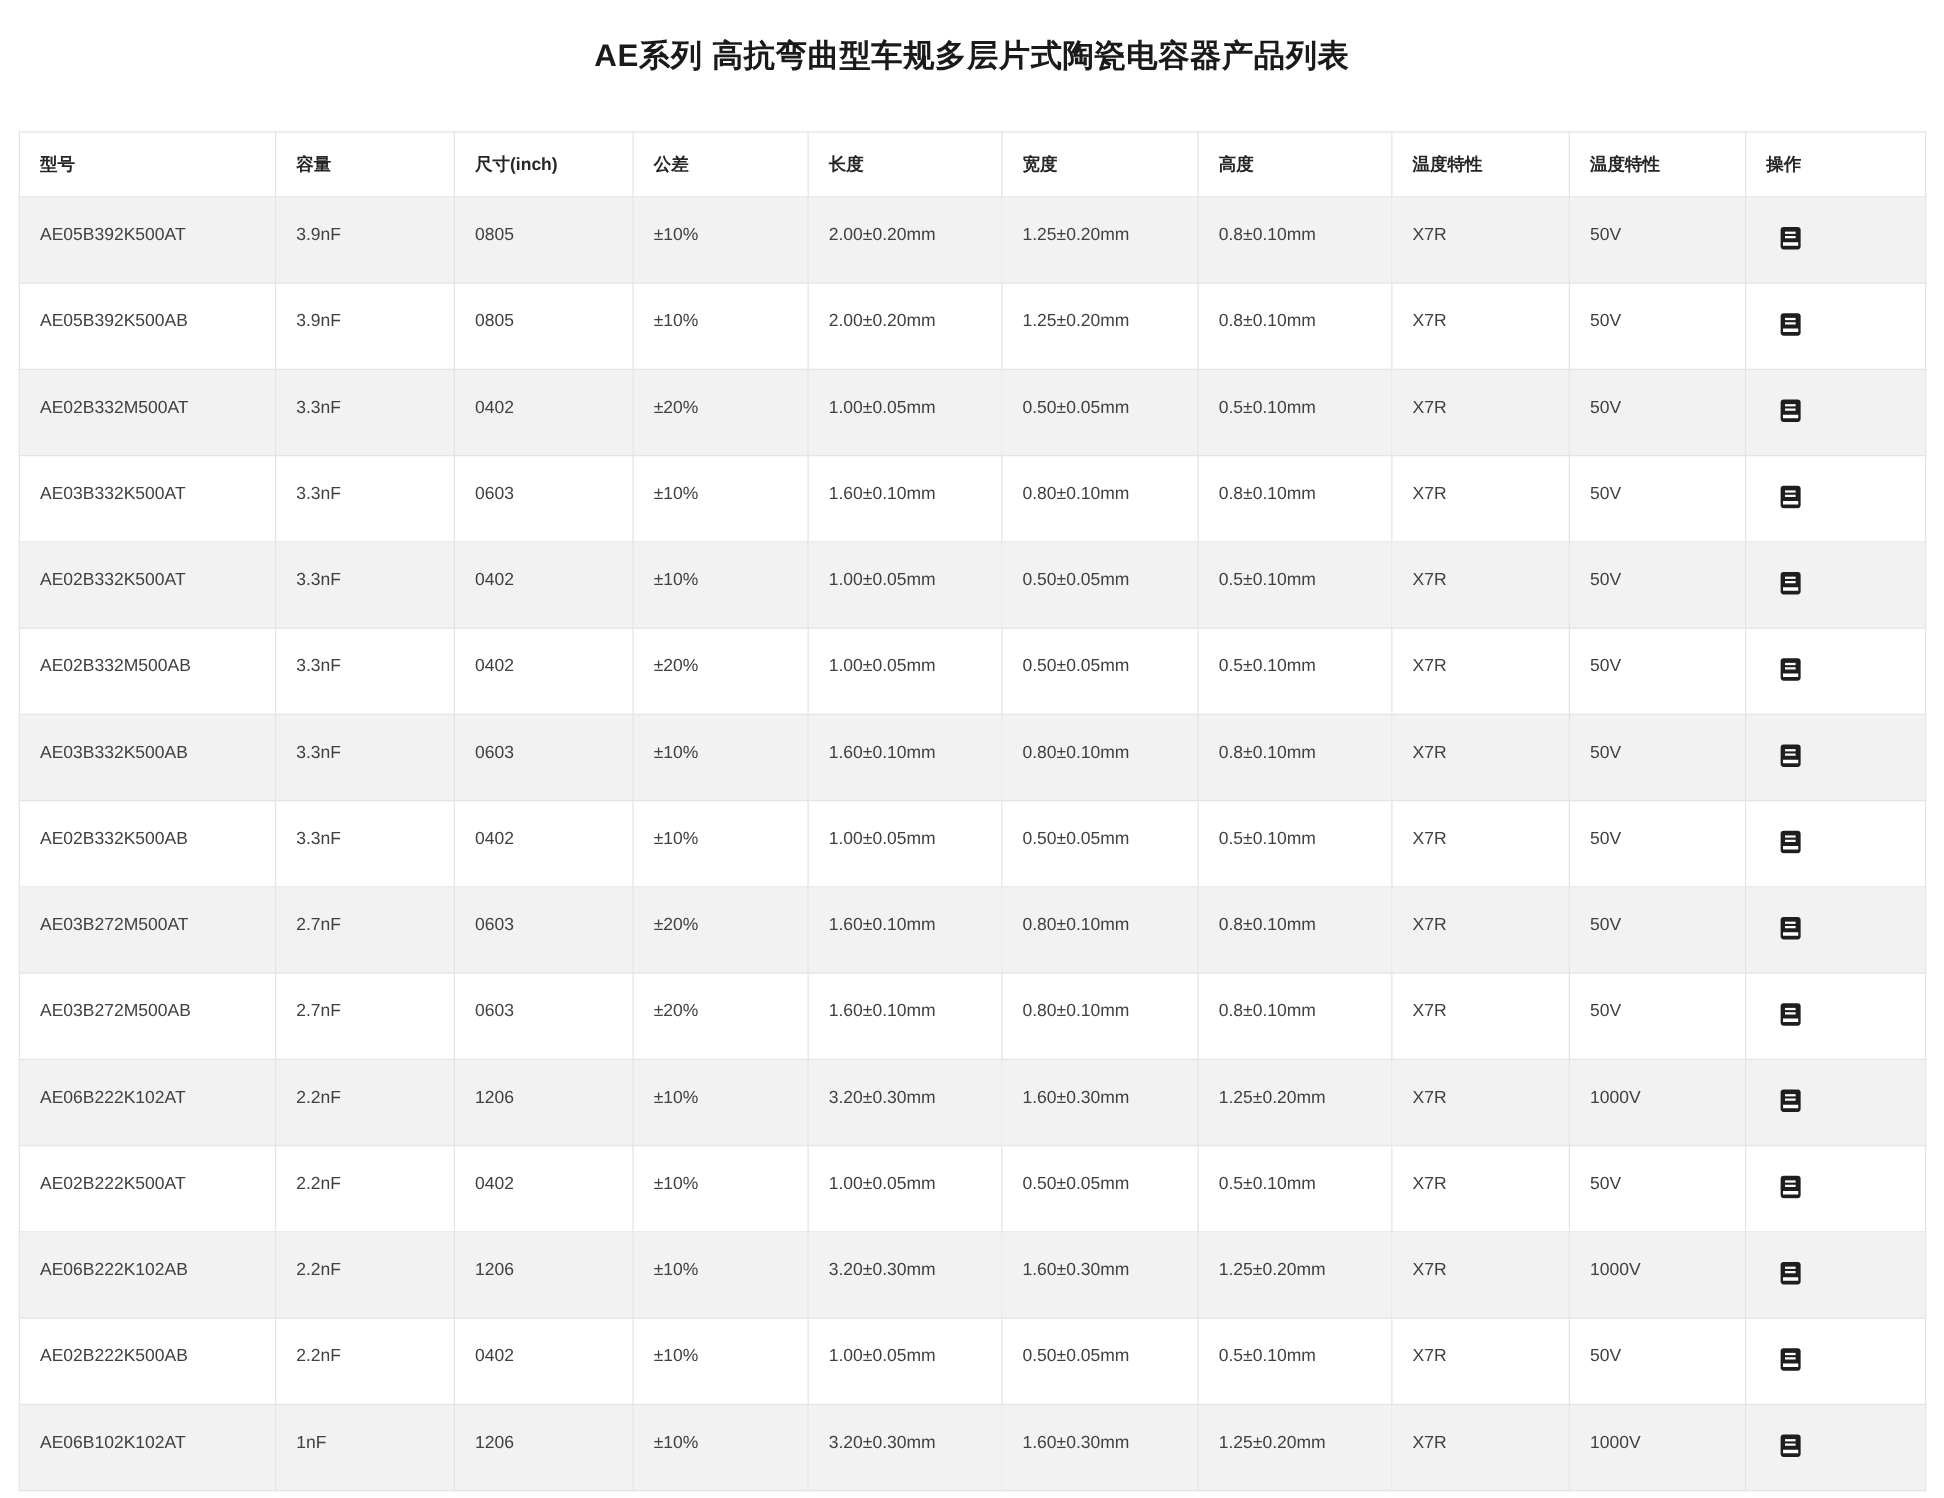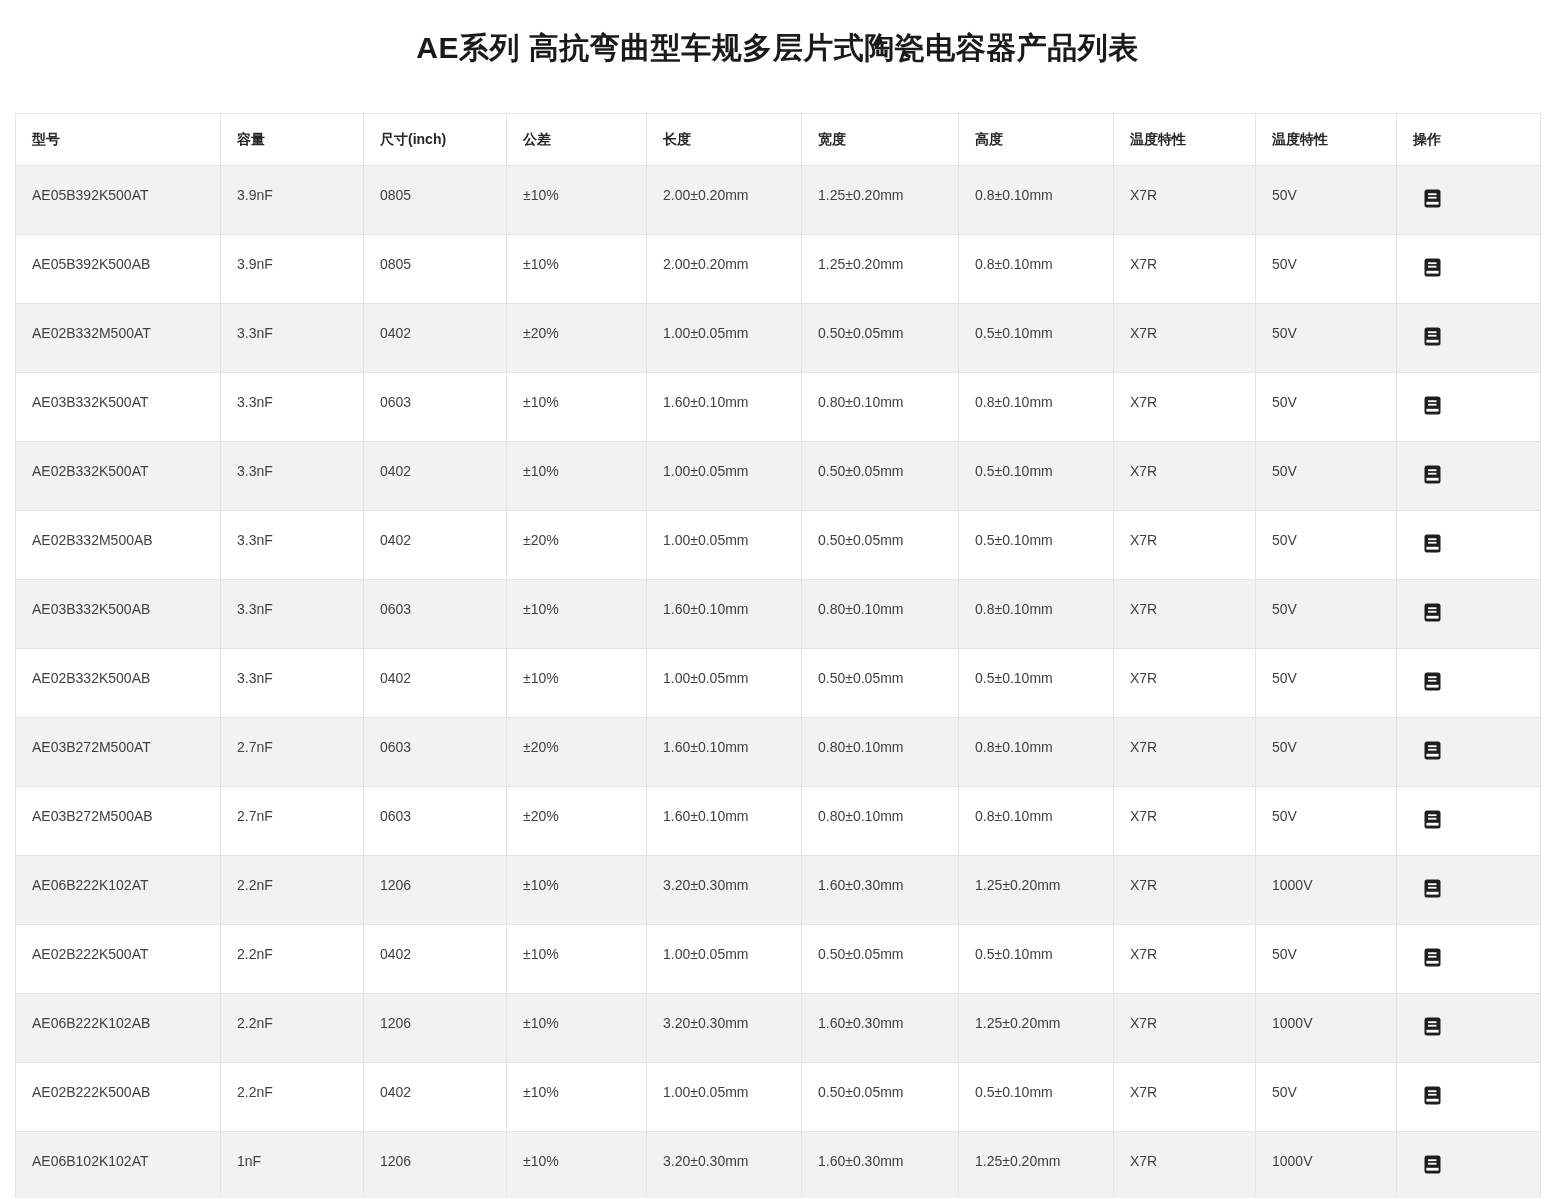--- a/index.html
+++ b/index.html
@@ -8,21 +8,21 @@
     padding: 0;
     background: #ffffff;
     font-family: "Liberation Sans", "DejaVu Sans", sans-serif;
   }
   body {
     width: 1555px;
     min-height: 1198px;
   }
   .page-title {
     text-align: center;
-    font-size: 30px;
+    font-size: 25px;
     font-weight: bold;
     color: #1a1a1a;
     margin: 28px 0 0 0;
     letter-spacing: 0.5px;
   }
   .table-wrap {
     margin: 44px 15px 10px 15px;
   }
   table.product-table {
     border-collapse: collapse;

